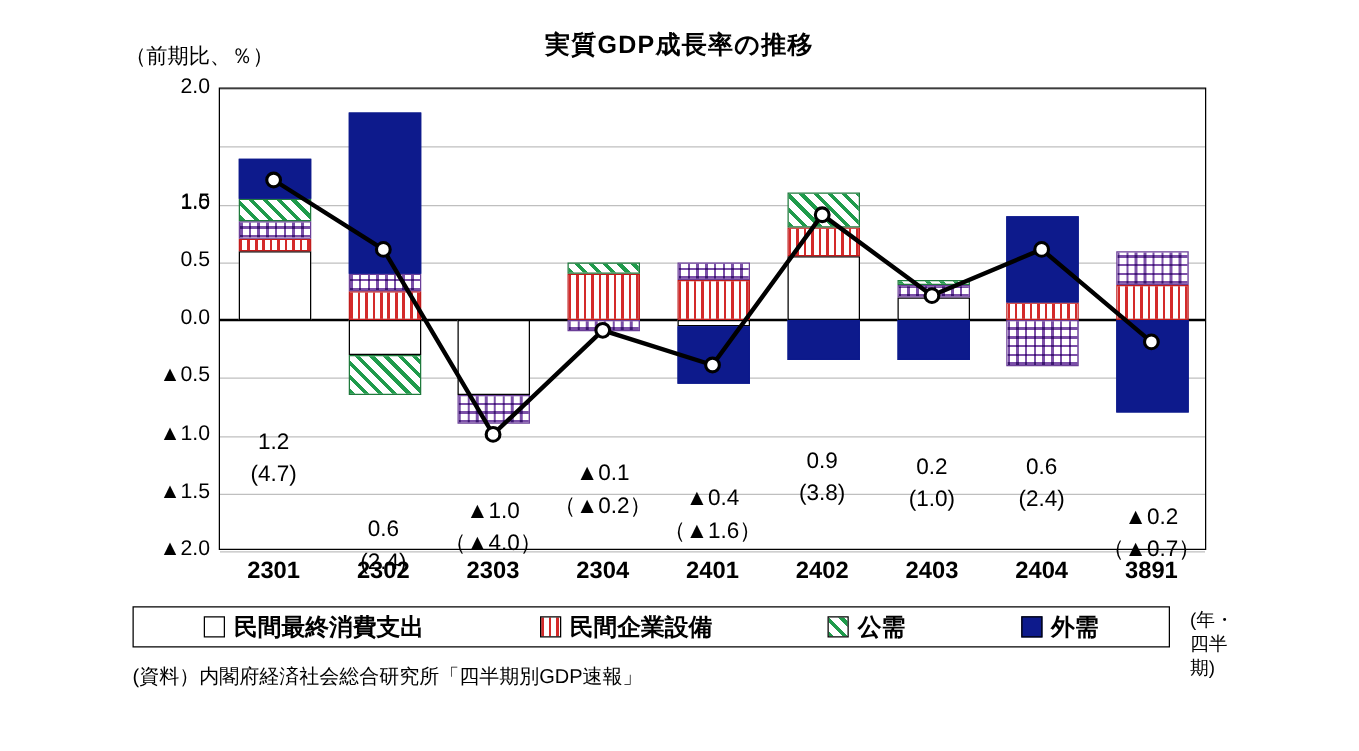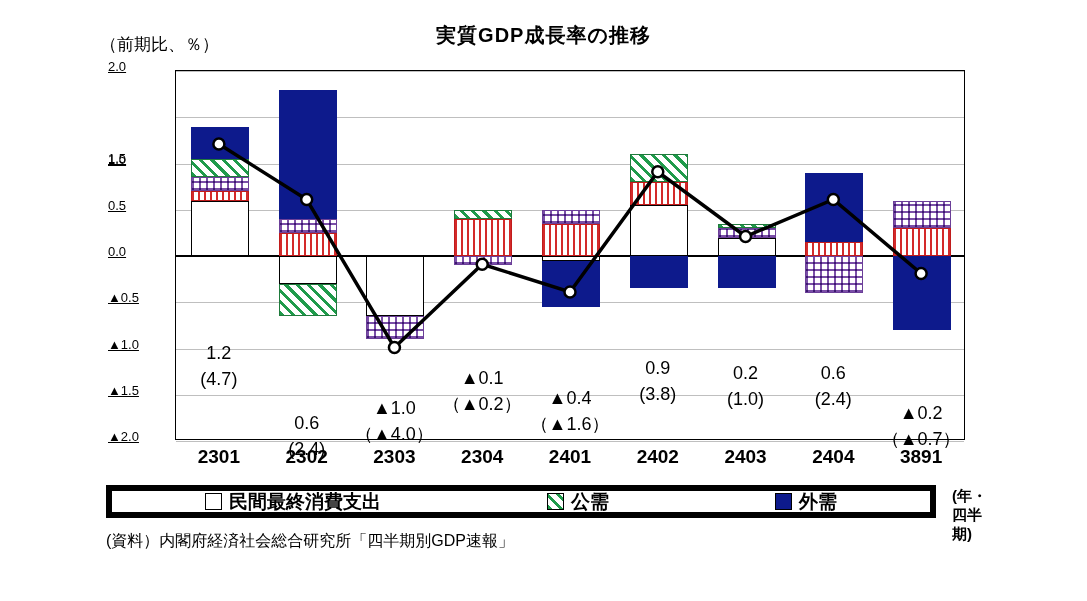--- a/index.html
+++ b/index.html
@@ -17,39 +17,38 @@
     left:0;top:22px;width:1087px;text-align:center;
     font-size:20px;font-weight:bold;letter-spacing:1px;
   }
   .unit-label{
     left:100px;top:33px;font-size:17px;
   }
   .annot{
     left:700px;top:100px;font-size:17px;
   }
   .xaxis-caption{
-    left:952px;top:487px;font-size:15px;font-weight:bold;
+    left:952px;top:487px;font-size:15px;
   }
   .source{
     left:106px;top:531px;font-size:16px;
   }
 
   
   .plot{
     left:175px;top:70px;width:790px;height:370px;
     border:1px solid #000;box-sizing:border-box;background:#fff;
   }
   .gridline{left:0;width:100%;height:1px;background:#000;opacity:.25;}
   .zeroline{left:0;width:100%;height:2px;background:#000;opacity:1;}
 
   
   .ytick{
-    right:0;width:60px;text-align:left;font-size:13px;
+    right:0;width:60px;text-align:right;font-size:17px;
     transform:translateY(-11px);
-    text-decoration:underline;
   }
   .ylabels{left:100px;top:70px;width:68px;height:370px;}
 
   
   .xlabels{left:175px;top:446px;width:790px;height:30px;}
   .xtick{
     font-size:19px;font-weight:bold;text-align:left;
     transform:translateX(-50%);
   }
 
@@ -82,21 +81,21 @@
 
   
   .vlabel{
     font-size:18px;text-align:center;transform:translateX(-50%);
     line-height:1.45;white-space:nowrap;
   }
 
   
   .legend{
     left:106px;top:485px;width:830px;height:33px;
-    border:6px solid #000000;box-sizing:border-box;background:#fff;
+    border:1px solid #000000;box-sizing:border-box;background:#fff;
     display:flex;align-items:center;justify-content:space-around;
     padding:0 10px;
   }
   .legend-item{display:flex;align-items:center;font-size:19px;font-weight:bold;}
   .swatch{
     width:17px;height:17px;border:1px solid #000;margin-right:7px;
     box-sizing:border-box;display:inline-block;
   }
 </style>
 </head>
@@ -229,20 +228,24 @@
     </div>
 
   <div class="abs xaxis-caption">(年・四半期)</div>
 
   <div class="abs legend" id="legend">
       <div class="legend-item">
         <span class="swatch p-consumption"></span>
         <span>民間最終消費支出</span>
       </div>
       <div class="legend-item">
+        <span class="swatch p-capex"></span>
+        <span>民間企業設備</span>
+      </div>
+      <div class="legend-item">
         <span class="swatch p-public"></span>
         <span>公需</span>
       </div>
       <div class="legend-item">
         <span class="swatch p-external"></span>
         <span>外需</span>
       </div>
     </div>
 
   <div class="abs source">(資料）内閣府経済社会総合研究所「四半期別GDP速報」</div>

